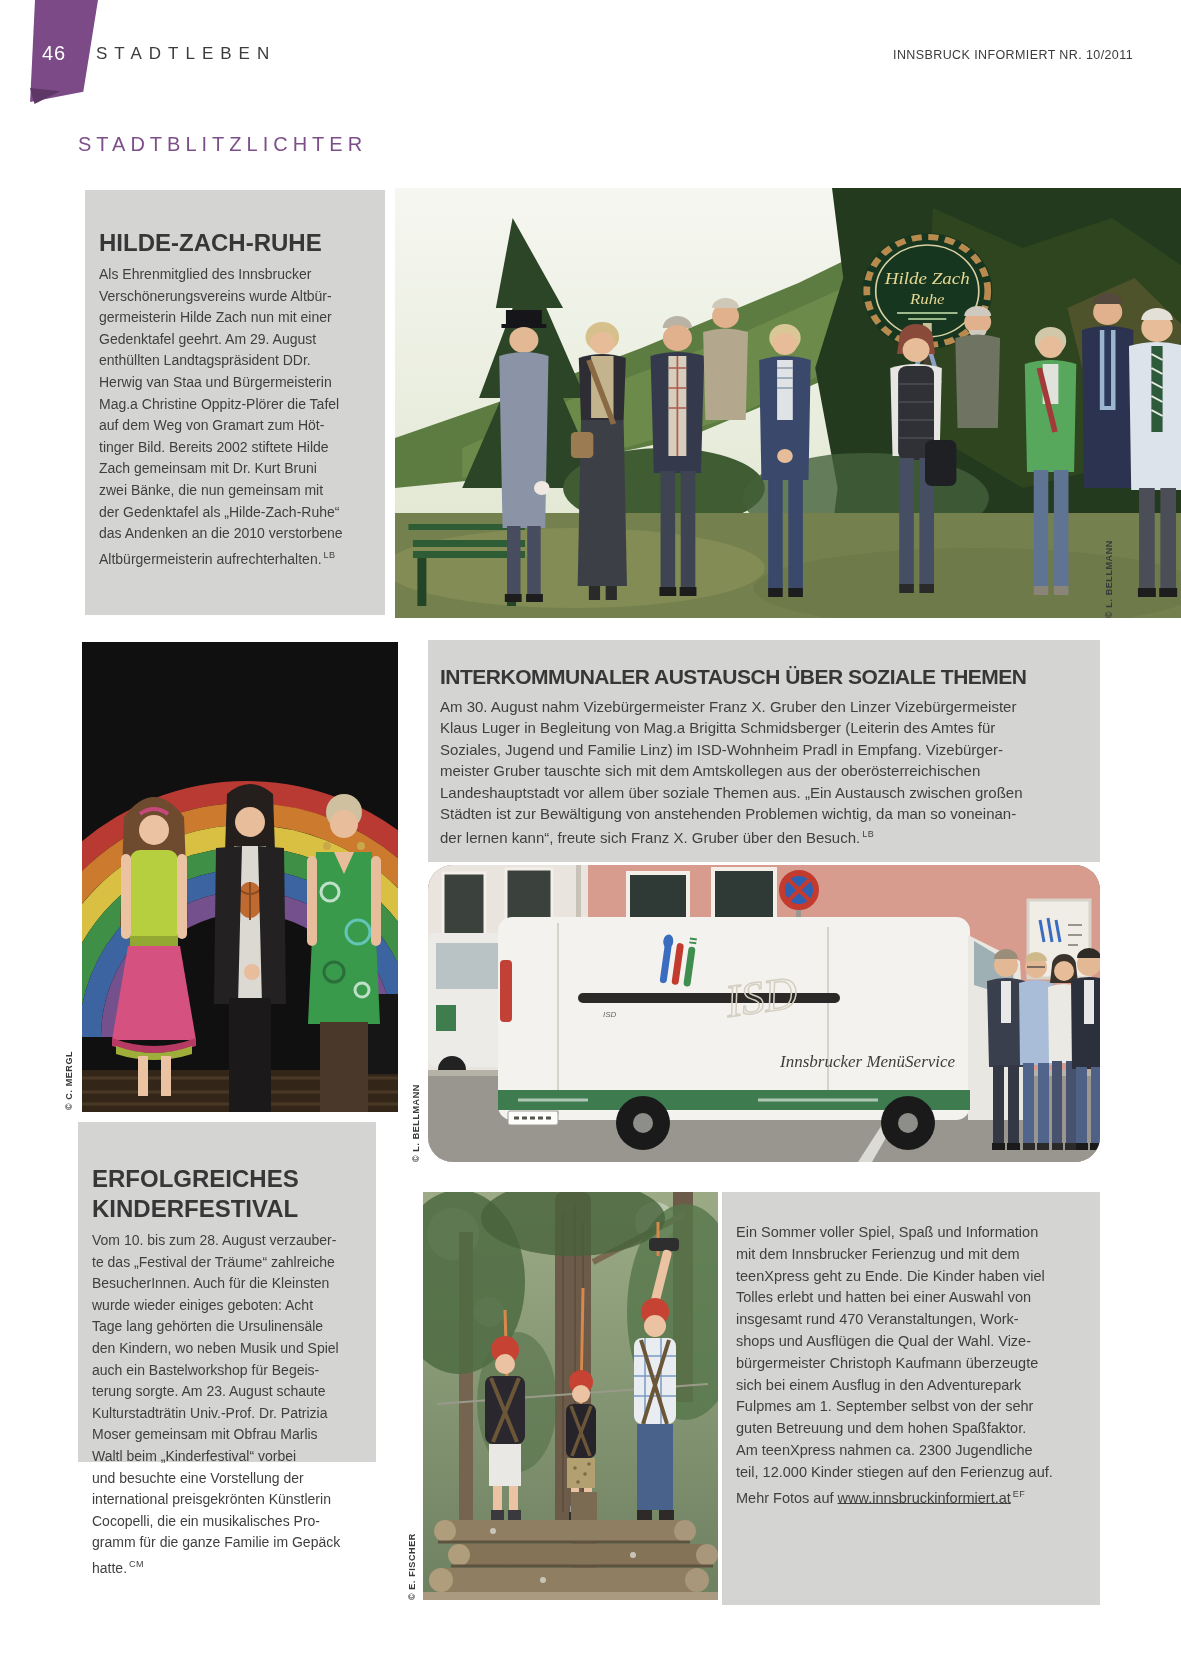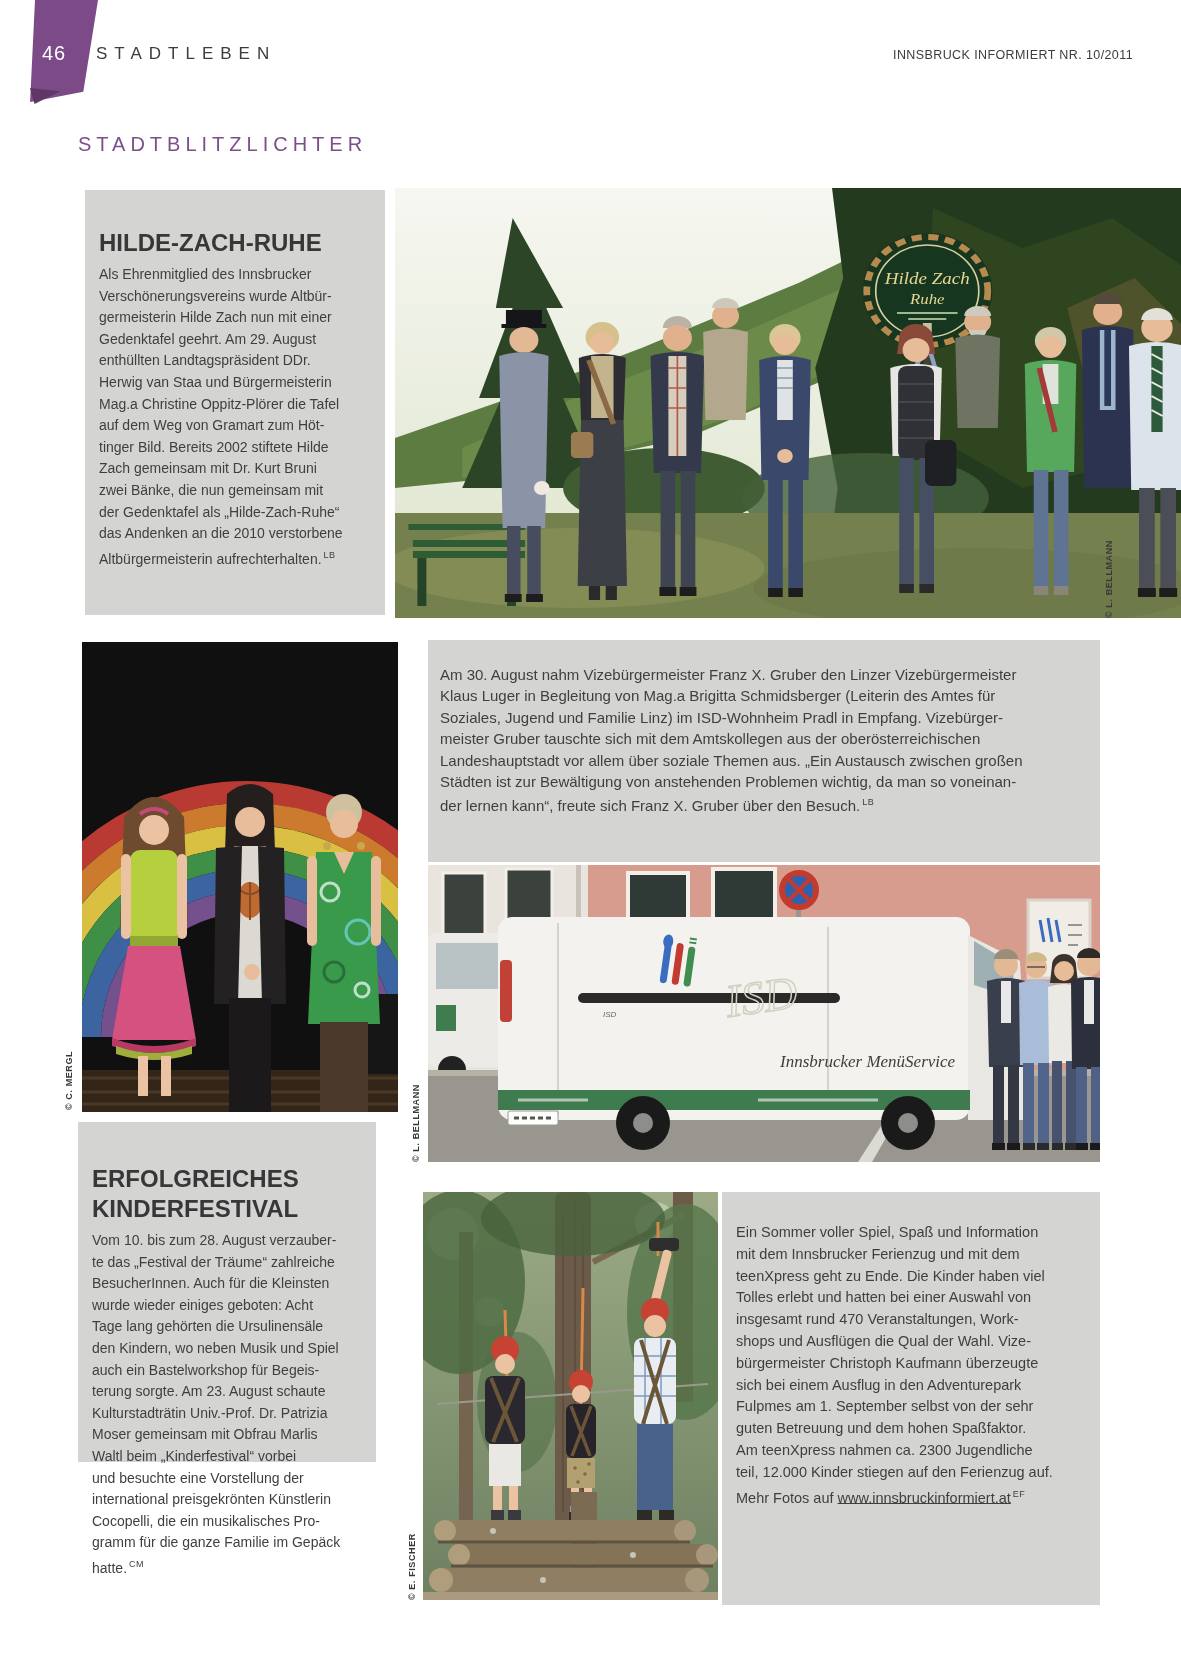--- a/index.html
+++ b/index.html
@@ -30,21 +30,21 @@
   .box-teen{left:722px;top:1192px;width:378px;height:413px;padding:30px 16px 0 14px;}
   .box-teen h2{font-size:21.5px;line-height:28px;}
   .box-teen .body{font-size:14.5px;line-height:21.8px;}
   sup.ini{font-size:9px;letter-spacing:0.5px;margin-left:2px;}
   .link{color:inherit;text-decoration:underline;cursor:pointer;}
   
   .photo{position:absolute;overflow:hidden;background:#777;}
   .photo svg{display:block;width:100%;height:100%;}
   .photo-hilde{left:395px;top:188px;width:790px;height:430px;}
   .photo-kinder{left:82px;top:642px;width:316px;height:470px;}
-  .photo-van{left:428px;top:865px;width:672px;height:297px;}
+  .photo-van{left:428px;top:865px;width:672px;height:297px;border-radius:25px;}
   .photo-climb{left:423px;top:1192px;width:295px;height:408px;}
   
   .credit{position:absolute;transform-origin:0 0;transform:rotate(-90deg);
           font-size:9px;font-weight:700;letter-spacing:0.6px;color:#3a3a3a;white-space:nowrap;}
   .credit-1{left:1104px;top:618px;}
   .credit-2{left:64px;top:1110px;}
   .credit-3{left:411px;top:1162px;}
   .credit-4{left:407px;top:1600px;}
 </style>
 </head>
@@ -288,20 +288,21 @@
         <circle cx="18" cy="348" r="7" fill="none" stroke="#bfe0c8" stroke-width="3"></circle>
         <rect x="-37" y="214" width="10" height="90" rx="5" fill="#e8bd9c"></rect>
         <rect x="27" y="214" width="10" height="90" rx="5" fill="#e8bd9c"></rect>
         <rect x="-24" y="380" width="48" height="90" fill="#4a382a"></rect>
       </g>
     </svg>
   </div>
   <div class="credit credit-2">© C. MERGL</div>
 
   <div class="box box-austausch">
+    <h2>INTERKOMMUNALER AUSTAUSCH ÜBER SOZIALE THEMEN</h2>
     <div class="body"><span>Am 30. August nahm Vizebürgermeister Franz X. Gruber den Linzer Vizebürgermeister
 Klaus Luger in Begleitung von Mag.a Brigitta Schmidsberger (Leiterin des Amtes für
 Soziales, Jugend und Familie Linz) im ISD-Wohnheim Pradl in Empfang. Vizebürger-
 meister Gruber tauschte sich mit dem Amtskollegen aus der oberösterreichischen
 Landeshauptstadt vor allem über soziale Themen aus. „Ein Austausch zwischen großen
 Städten ist zur Bewältigung von anstehenden Problemen wichtig, da man so voneinan-
 der lernen kann“, freute sich Franz X. Gruber über den Besuch.</span><sup class="ini">LB</sup></div>
   </div>
 
   <div class="photo photo-van">

